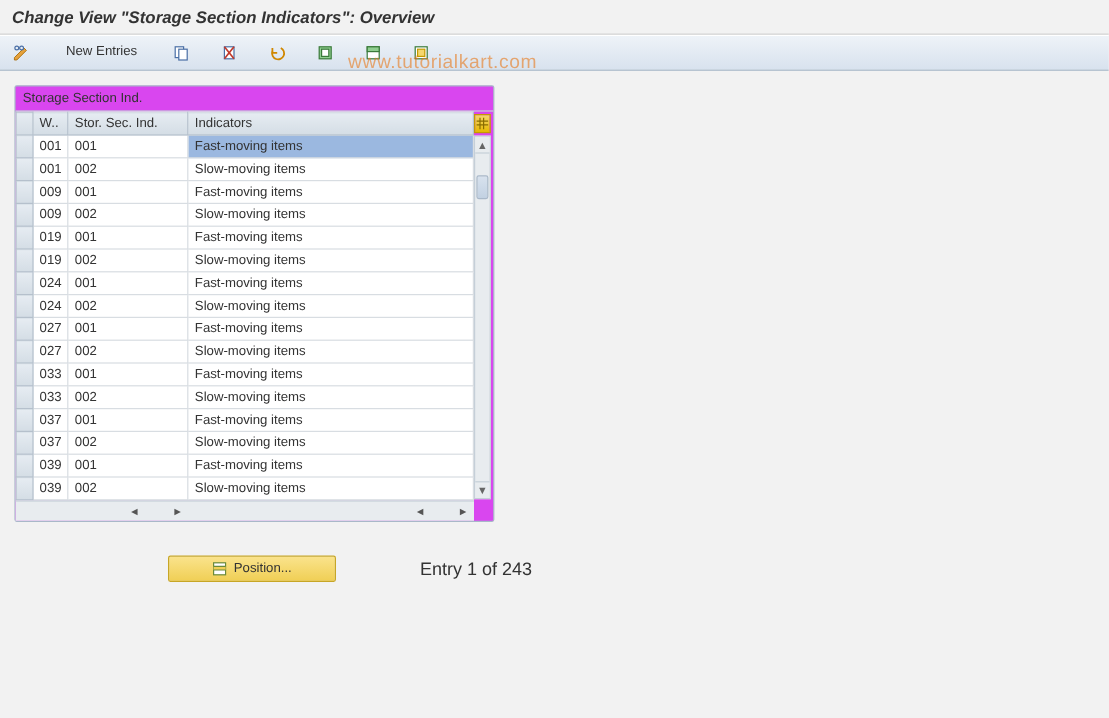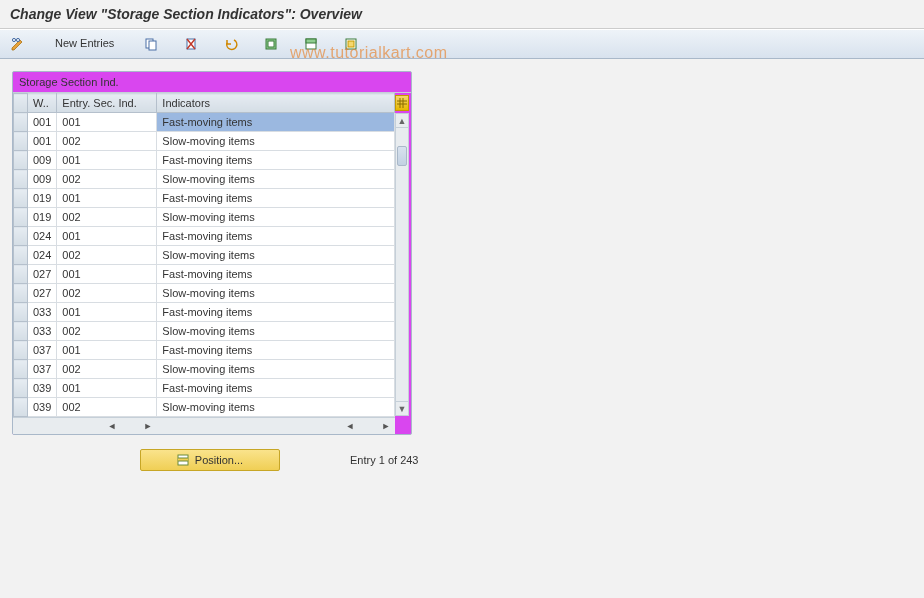--- a/index.html
+++ b/index.html
@@ -174,42 +174,42 @@
     }
     .selected-cell {
       background: #9bb8e0 !important;
       color: #000;
     }
     .footer-row {
       display: flex;
       align-items: center;
       gap: 70px;
       margin-left: 140px;
-      margin-top: 14px;
+      margin-top: 28px;
     }
     .position-btn {
       display: inline-flex;
       align-items: center;
       justify-content: center;
       gap: 6px;
       height: 22px;
       width: 140px;
       background: linear-gradient(#fae38c, #f0cf55);
       border: 1px solid #c7a626;
       border-radius: 2px;
       cursor: pointer;
       font-size: 11px;
       color: #333;
     }
     .position-icon {
       width: 12px;
       height: 12px;
     }
     .entry-text {
-      font-size: 11px;
+      font-size: 15px;
       color: #333;
     }
     svg { display: block; }
   </style>
 </head>
 <body>
 
 <div class="title-bar">
   <span class="title-text">Change View "Storage Section Indicators": Overview</span>
 </div>
@@ -266,21 +266,21 @@
 </div>
 
 <div class="panel">
   <div class="panel-header">Storage Section Ind.</div>
   <div class="grid-wrap">
     <table class="grid">
       <thead>
         <tr>
           <th class="row-selector"></th>
           <th style="width:28px;">W..</th>
-          <th style="width:100px;">Entry. Sec. Ind.</th>
+          <th style="width:100px;">Stor. Sec. Ind.</th>
           <th>Indicators</th>
         </tr>
       </thead>
       <tbody id="grid-body">
           <tr>
             <td class="row-selector"></td>
             <td>001</td>
             <td>001</td>
             <td class="selected-cell">Fast-moving items</td>
           </tr>

